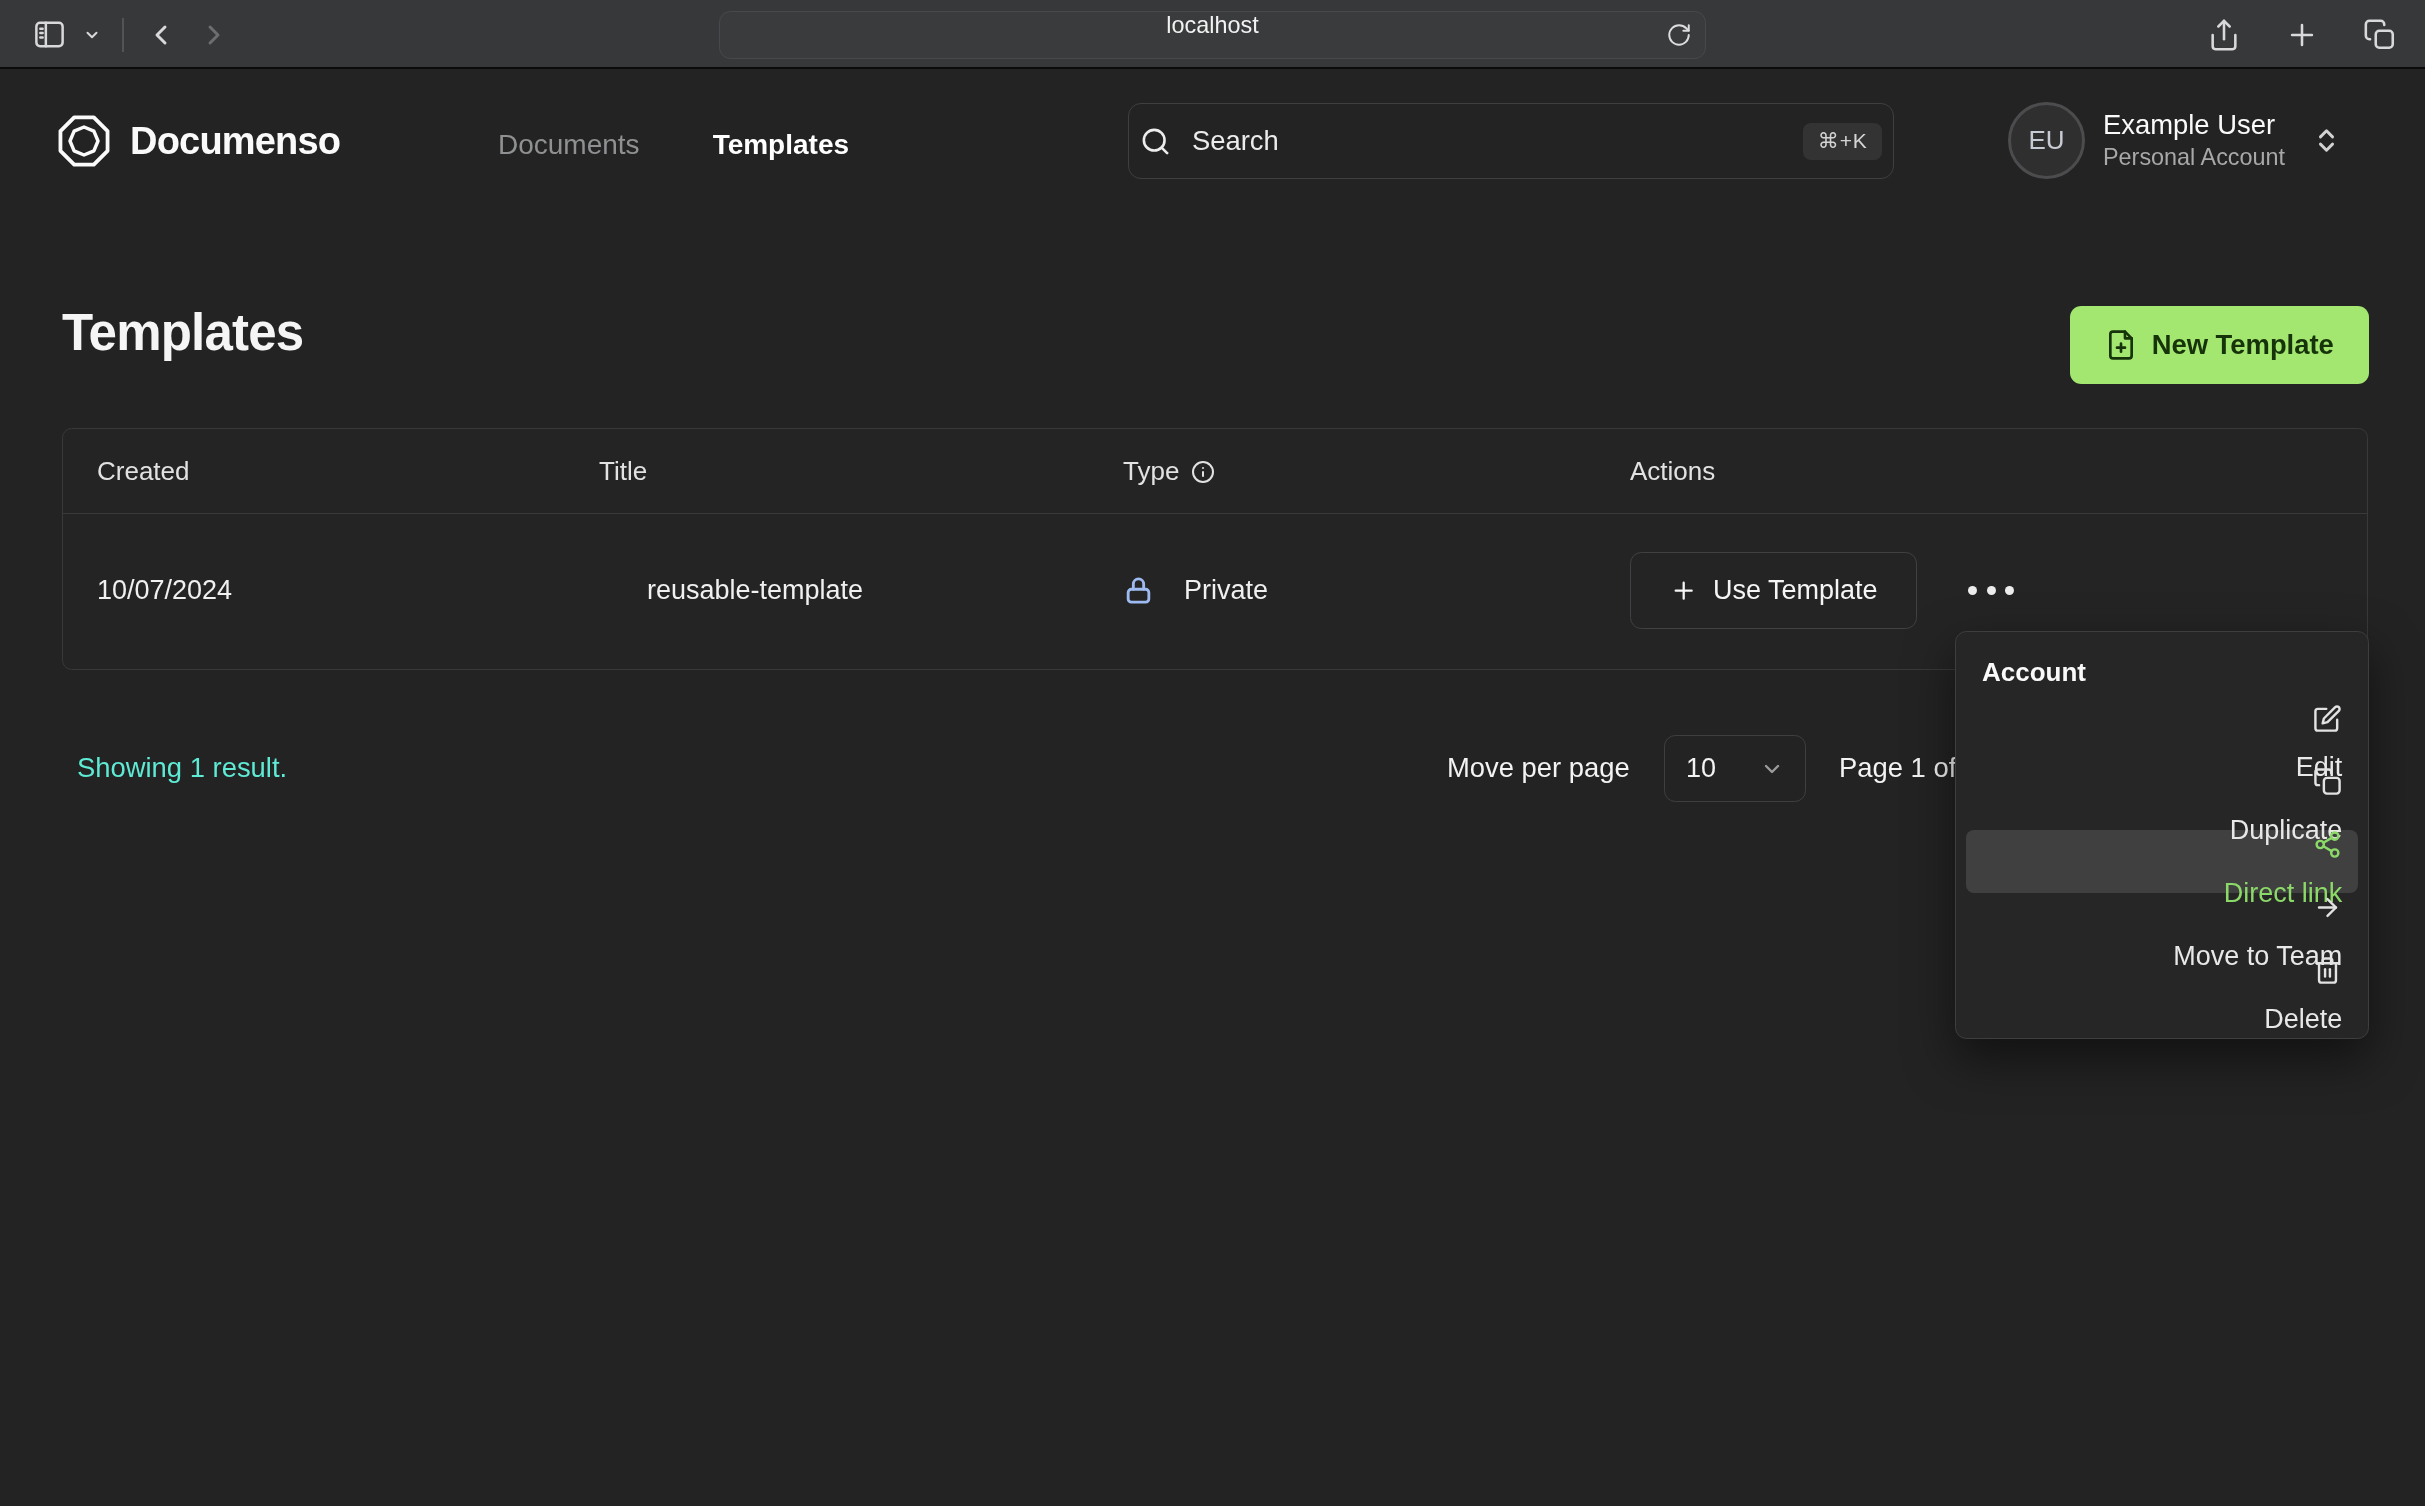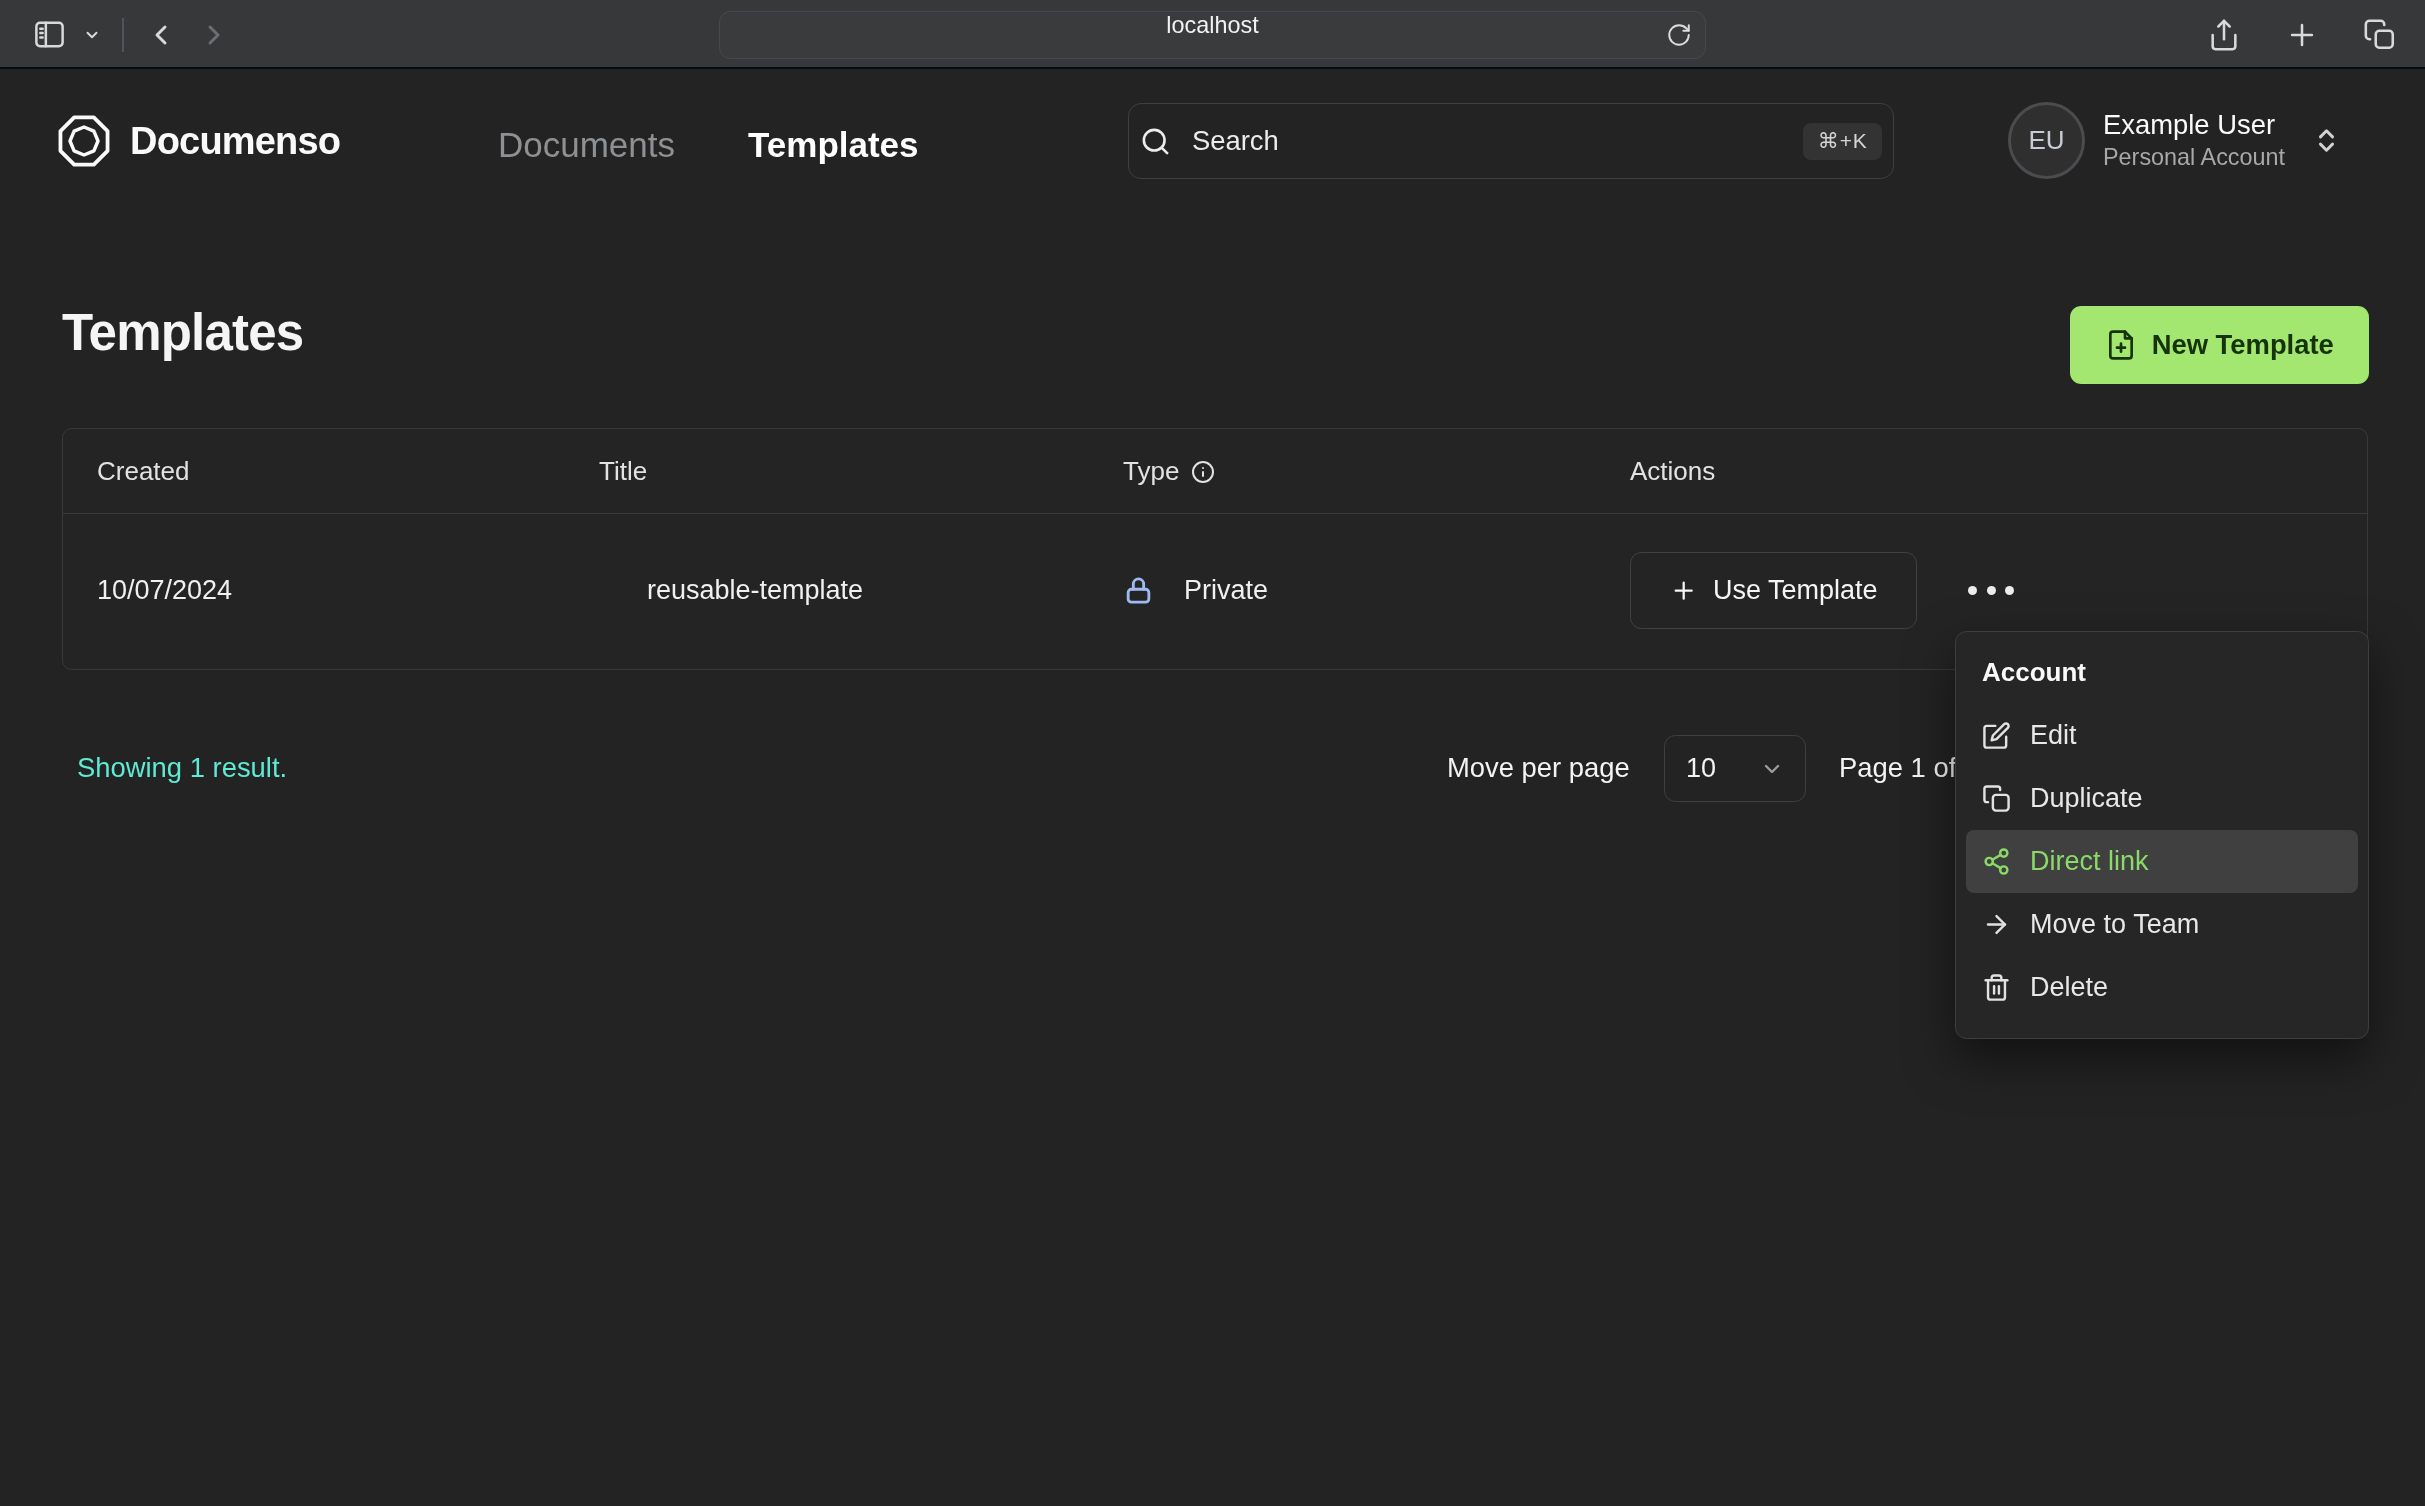--- a/index.html
+++ b/index.html
@@ -31,21 +31,21 @@
   }
   .urlbar .reload { position: absolute; right: 13px; top: 50%; transform: translateY(-50%); color: #dddddd; }
   .chrome-right { position: absolute; right: 29px; top: 0; height: 69px; display: flex; align-items: center; gap: 44px; color: #d9d9db; }
 
   
   .brand { position: absolute; left: 56px; top: 113px; display: flex; align-items: center; gap: 18px; cursor: pointer; }
   .brand-logo { color: #fafafa; }
   .brand-name { font-size: 38px; font-weight: 700; letter-spacing: -0.8px; color: #fafafa; }
 
   .nav { position: absolute; left: 498px; top: 119px; display: flex; align-items: center; gap: 73px; height: 52px; }
-  .nav-item { font-size: 35px; font-weight: 500; color: #8f9092; cursor: pointer; }
+  .nav-item { font-size: 28px; font-weight: 500; color: #8f9092; cursor: pointer; }
   .nav-item.active { color: #ffffff; font-weight: 600; }
 
   .searchbox {
     position: absolute; left: 1128px; top: 103px; width: 766px; height: 76px;
     border: 1.6px solid #3e3f41; border-radius: 13px; background: transparent;
     display: flex; align-items: center; padding: 0 11px;
   }
   .searchbox .mag { color: #ededed; margin-right: 21px; }
   .searchbox input {
     flex: 1; background: transparent; border: none; outline: none;
@@ -126,22 +126,22 @@
   
   .menu {
     position: absolute; left: 1955px; top: 631px; width: 414px;
     background: #262626; border: 1.6px solid #3e3e40; border-radius: 11.3px;
     box-shadow: 0 19.4px 48px rgba(0,0,0,0.5);
     padding: 18px 0 19.4px 0; z-index: 10;
   }
   .menu-header { padding: 6.5px 26px 16px 26px; font-size: 26px; font-weight: 700; color: #fafafa; }
   .menu-item {
     height: 63px; margin: 0 9.7px; padding: 0 16px; border-radius: 8px;
-    display: flex; align-items: center; gap: 19.4px;
-    font-size: 27px; color: #e8e8e8; cursor: pointer;
+    display: flex; align-items: flex-end; gap: 19.4px;
+    font-size: 27px; color: #e8e8e8; cursor: pointer; flex-direction: column;
   }
   .menu-item .mi-icon { color: #e2e2e2; }
   .menu-item.highlight { background: var(--highlight-bg, #404040); color: var(--menu-accent-green, #8bd968); }
   .menu-item.highlight .mi-icon { color: var(--menu-accent-green, #8bd968); }
 </style>
 </head>
 <body>
 
 <div class="chrome">
   <div class="chrome-left">

